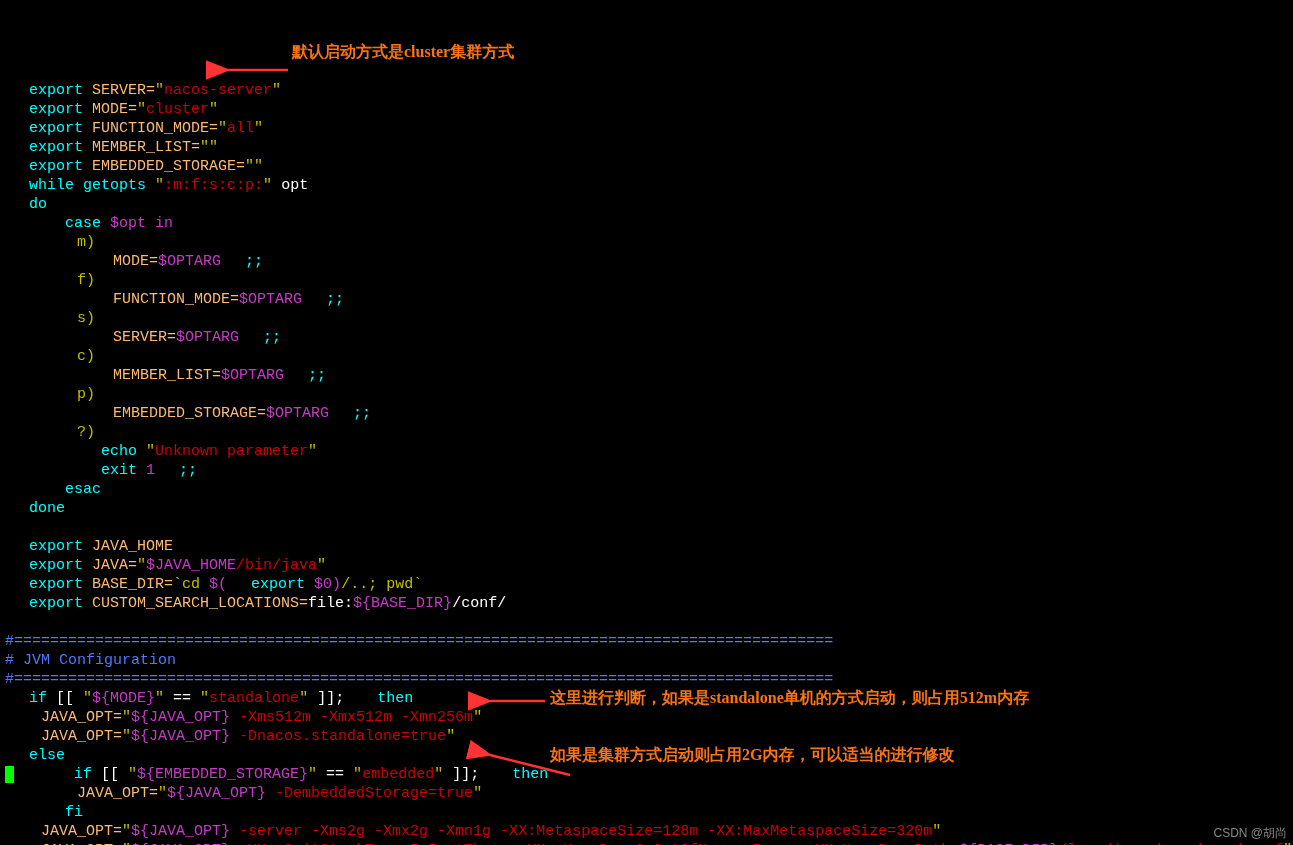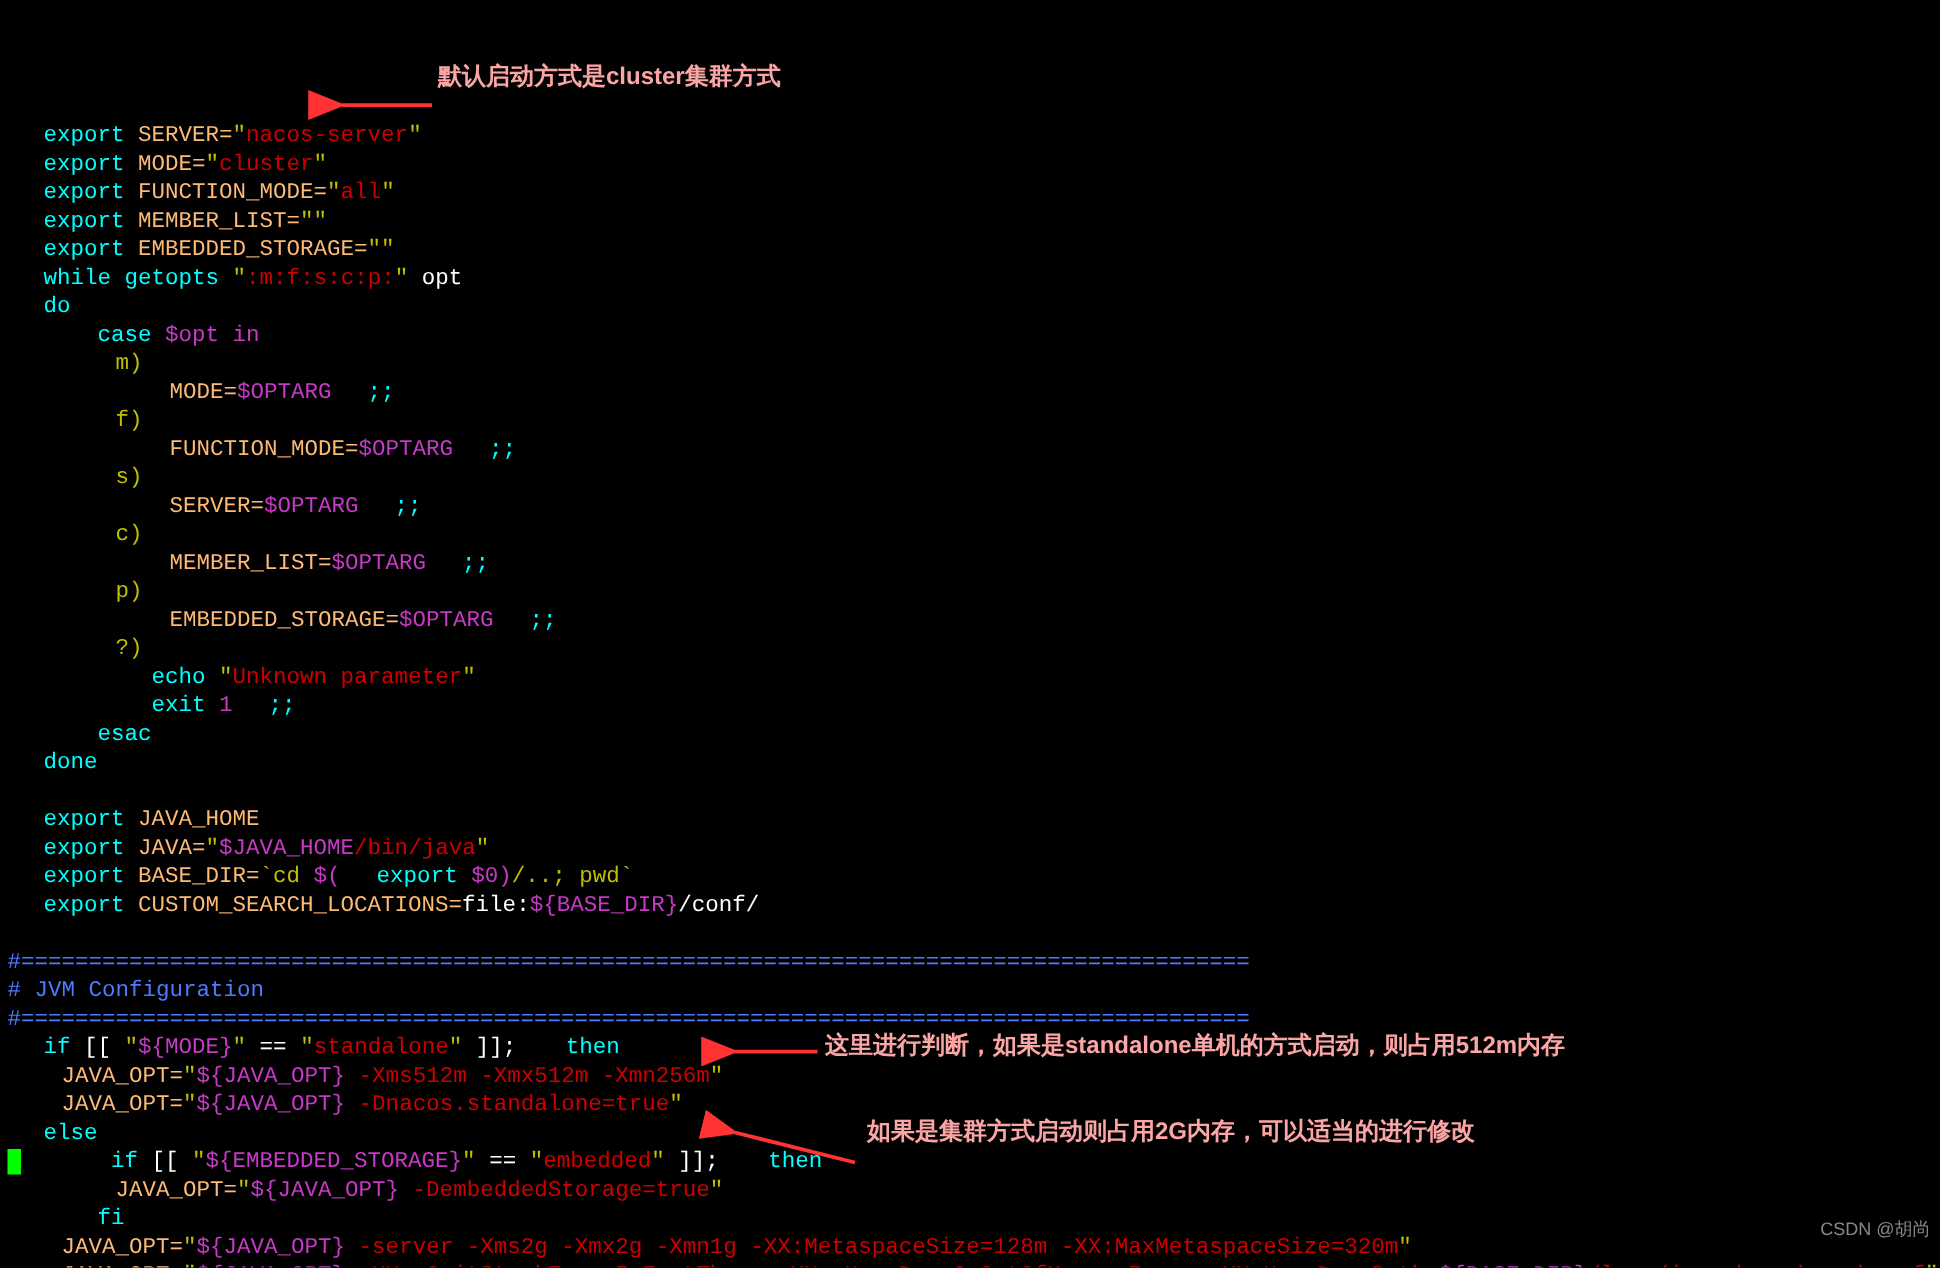--- a/index.html
+++ b/index.html
@@ -19,24 +19,24 @@
   .kw { color: #00ffff; margin-left: 24px; }
   .var { color: #fdba74; }
   .str-g { color: #bfbf00; }
   .str-r { color: #cd0000; }
   .pur { color: #c839c8; margin-top: 41px; }
   .num { color: #c839c8; }
   .cmt { color: #4d7aff; }
   .wh { color: #ffffff; }
   .fn { color: #00ffff; margin-top: 14px; }
   .cursor { background: #00ff00; color: #00ff00; display: inline-block; width: 9px; height: 17px; vertical-align: text-bottom; }
-  .annot { color: #fca5a5; font-weight: bold; position: absolute; font-family: Liberation Sans, sans-serif; font-size: 16px; }
+  .annot { color: #f97316; font-weight: bold; position: absolute; font-family: Liberation Serif, serif; font-size: 16px; }
   .arrow { position: absolute; pointer-events: none; }
   .arrow svg { overflow: visible; }
-  .watermark { position: absolute; bottom: 16px; right: 6px; color: #888; font-size: 12px; font-family: sans-serif; }
+  .watermark { position: absolute; bottom: 2px; right: 6px; color: #888; font-size: 12px; font-family: sans-serif; }
 </style>
 </head>
 <body>
 
 
 
 <div><span class="kw">export</span> <span class="var">SERVER=</span><span class="str-g">"</span><span class="str-r">nacos-server</span><span class="str-g">"</span>
 <span class="kw">export</span> <span class="var">MODE=</span><span class="str-g">"</span><span class="str-r">cluster</span><span class="str-g">"</span>
 <span class="kw">export</span> <span class="var">FUNCTION_MODE=</span><span class="str-g">"</span><span class="str-r">all</span><span class="str-g">"</span>
 <span class="kw">export</span> <span class="var">MEMBER_LIST=</span><span class="str-g">""</span>
@@ -96,18 +96,18 @@
       <line x1="65" y1="9" x2="10" y2="9" stroke="#ff3333" stroke-width="2.5" marker-end="url(#ah1)"></line>
     </svg>
 </div>
 <div class="annot" style="left:550px; top:688px;">这里进行判断，如果是standalone单机的方式启动，则占用512m内存</div>
 
 <div class="arrow" style="left:480px; top:732px;">
 <svg width="90" height="28">
       <line x1="90" y1="24" x2="10" y2="4" stroke="#ff3333" stroke-width="2.5" marker-end="url(#ah1)"></line>
     </svg>
 </div>
-<div class="annot" style="left:578px; top:745px;">如果是集群方式启动则占用2G内存，可以适当的进行修改</div>
+<div class="annot" style="left:550px; top:745px;">如果是集群方式启动则占用2G内存，可以适当的进行修改</div>
 
 <div class="watermark">CSDN @胡尚</div>
 
 
 
 
 </body></html>

